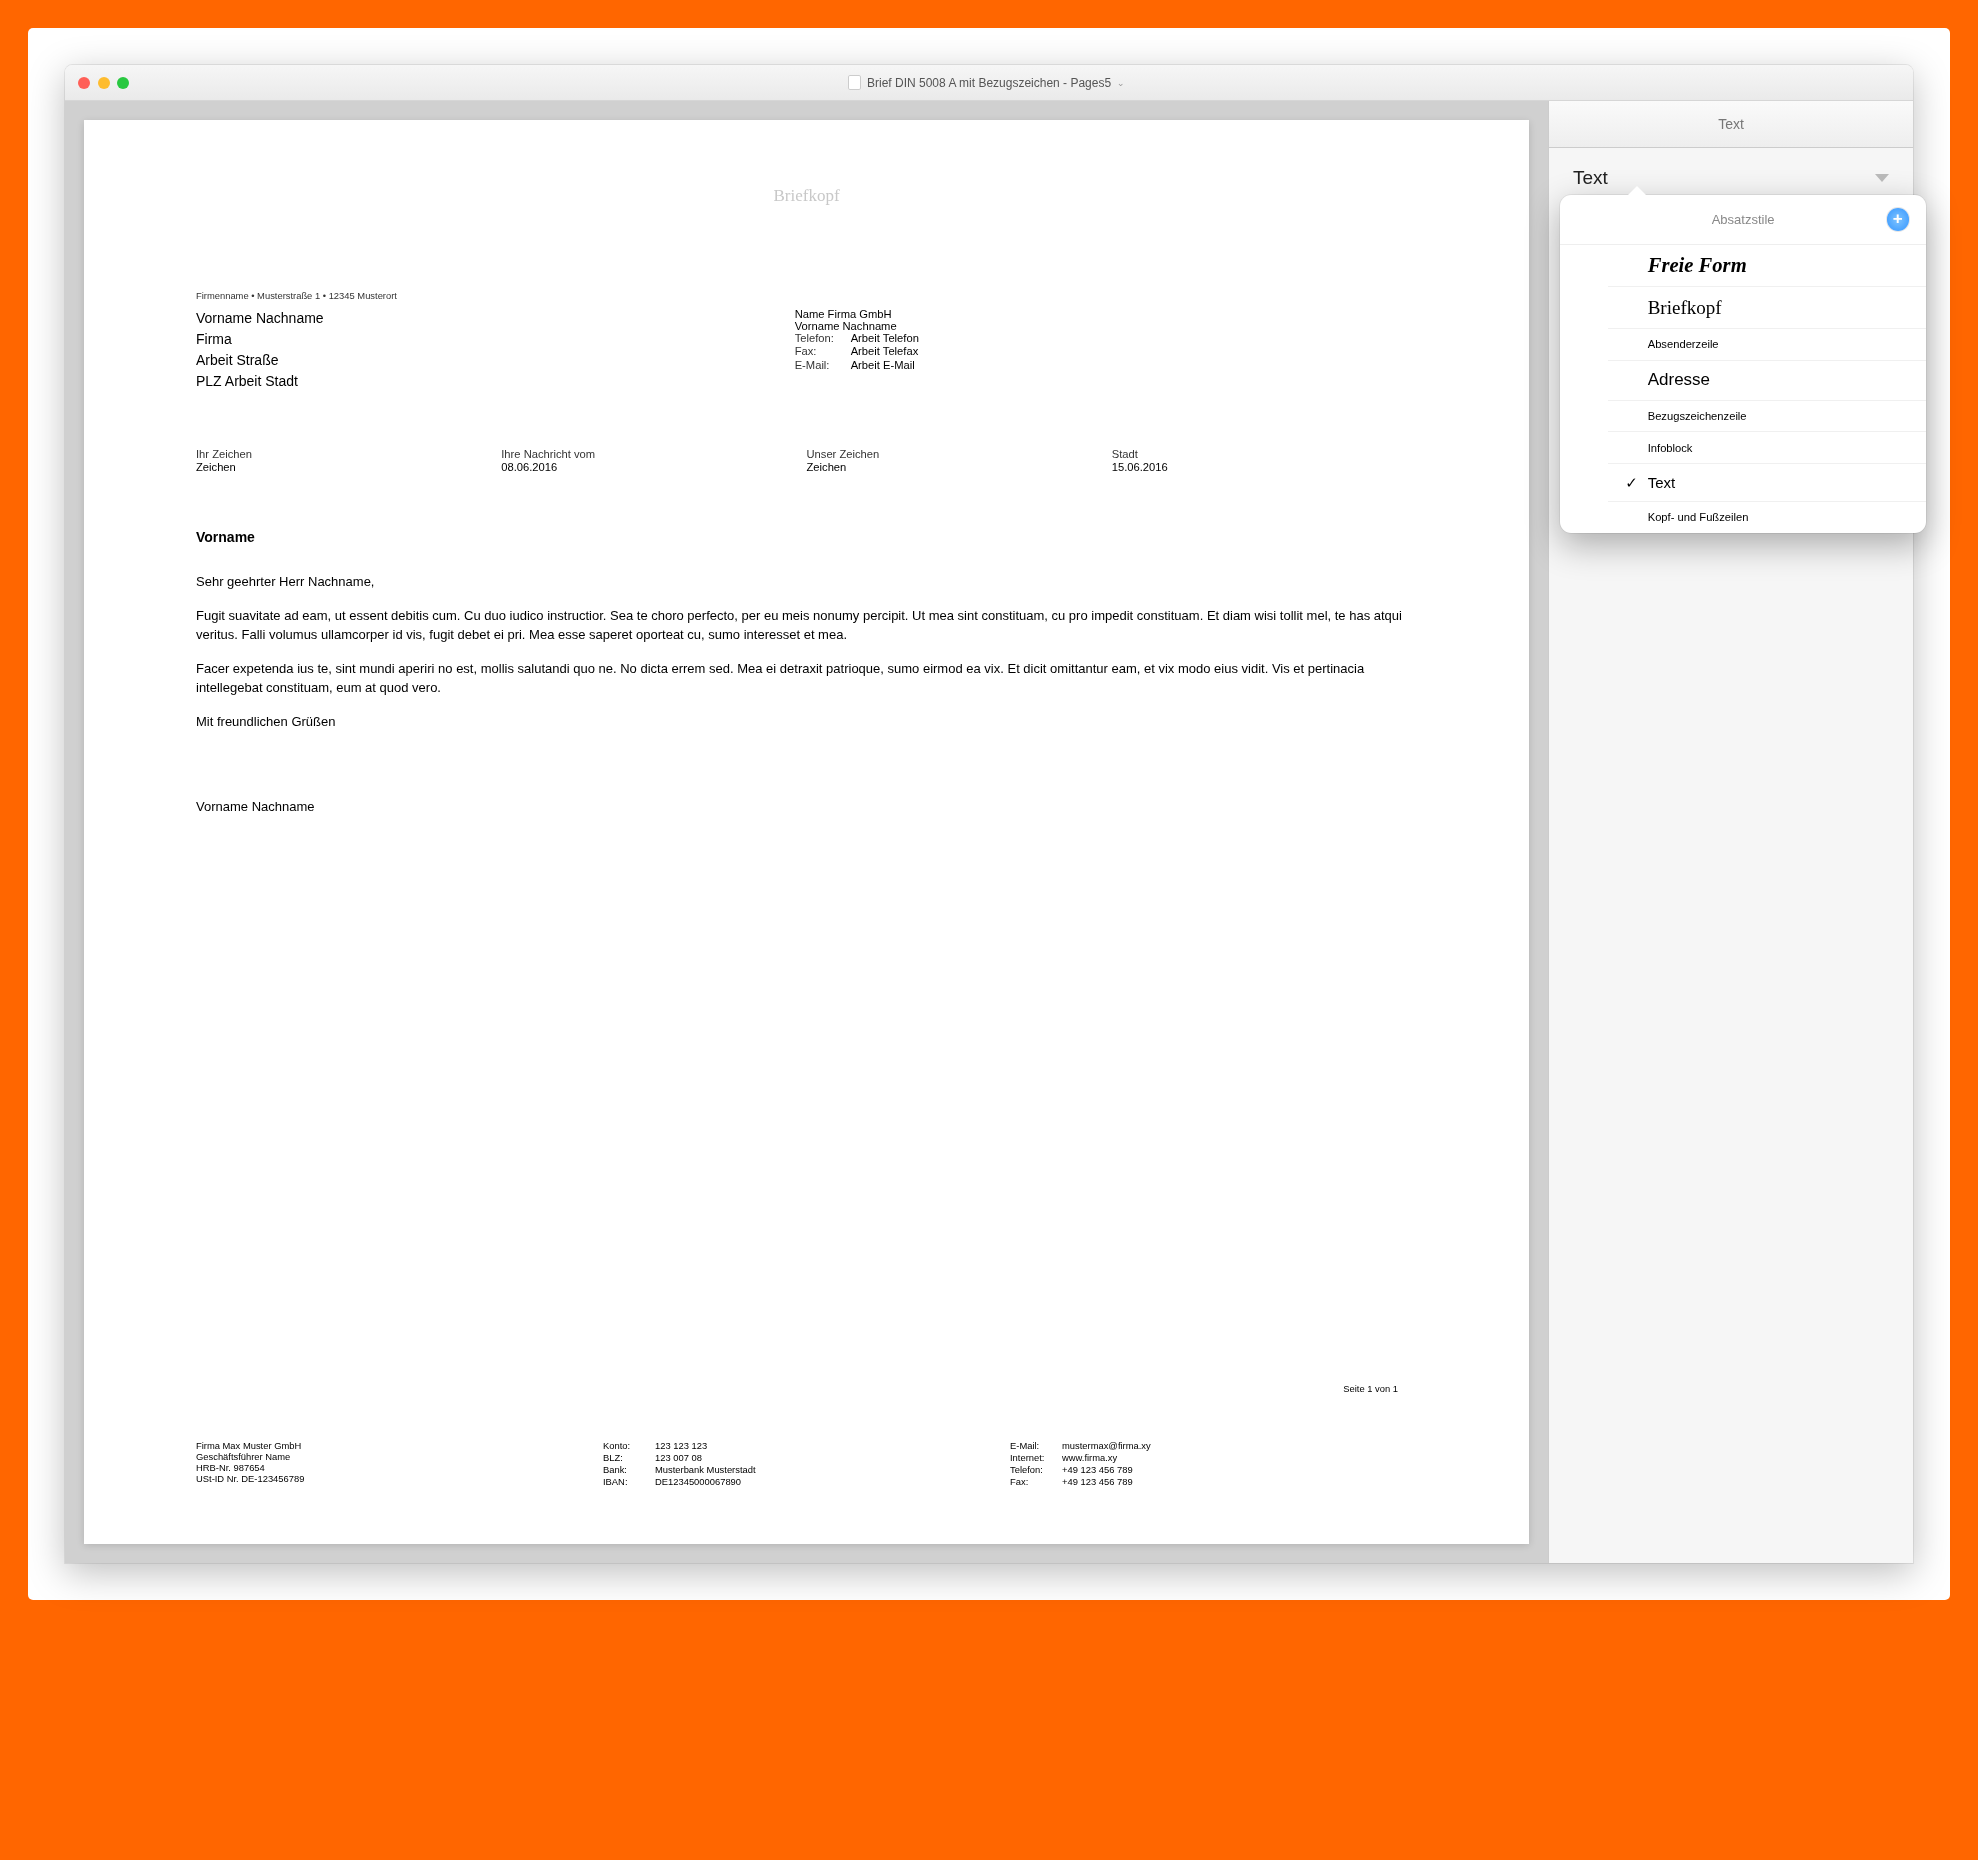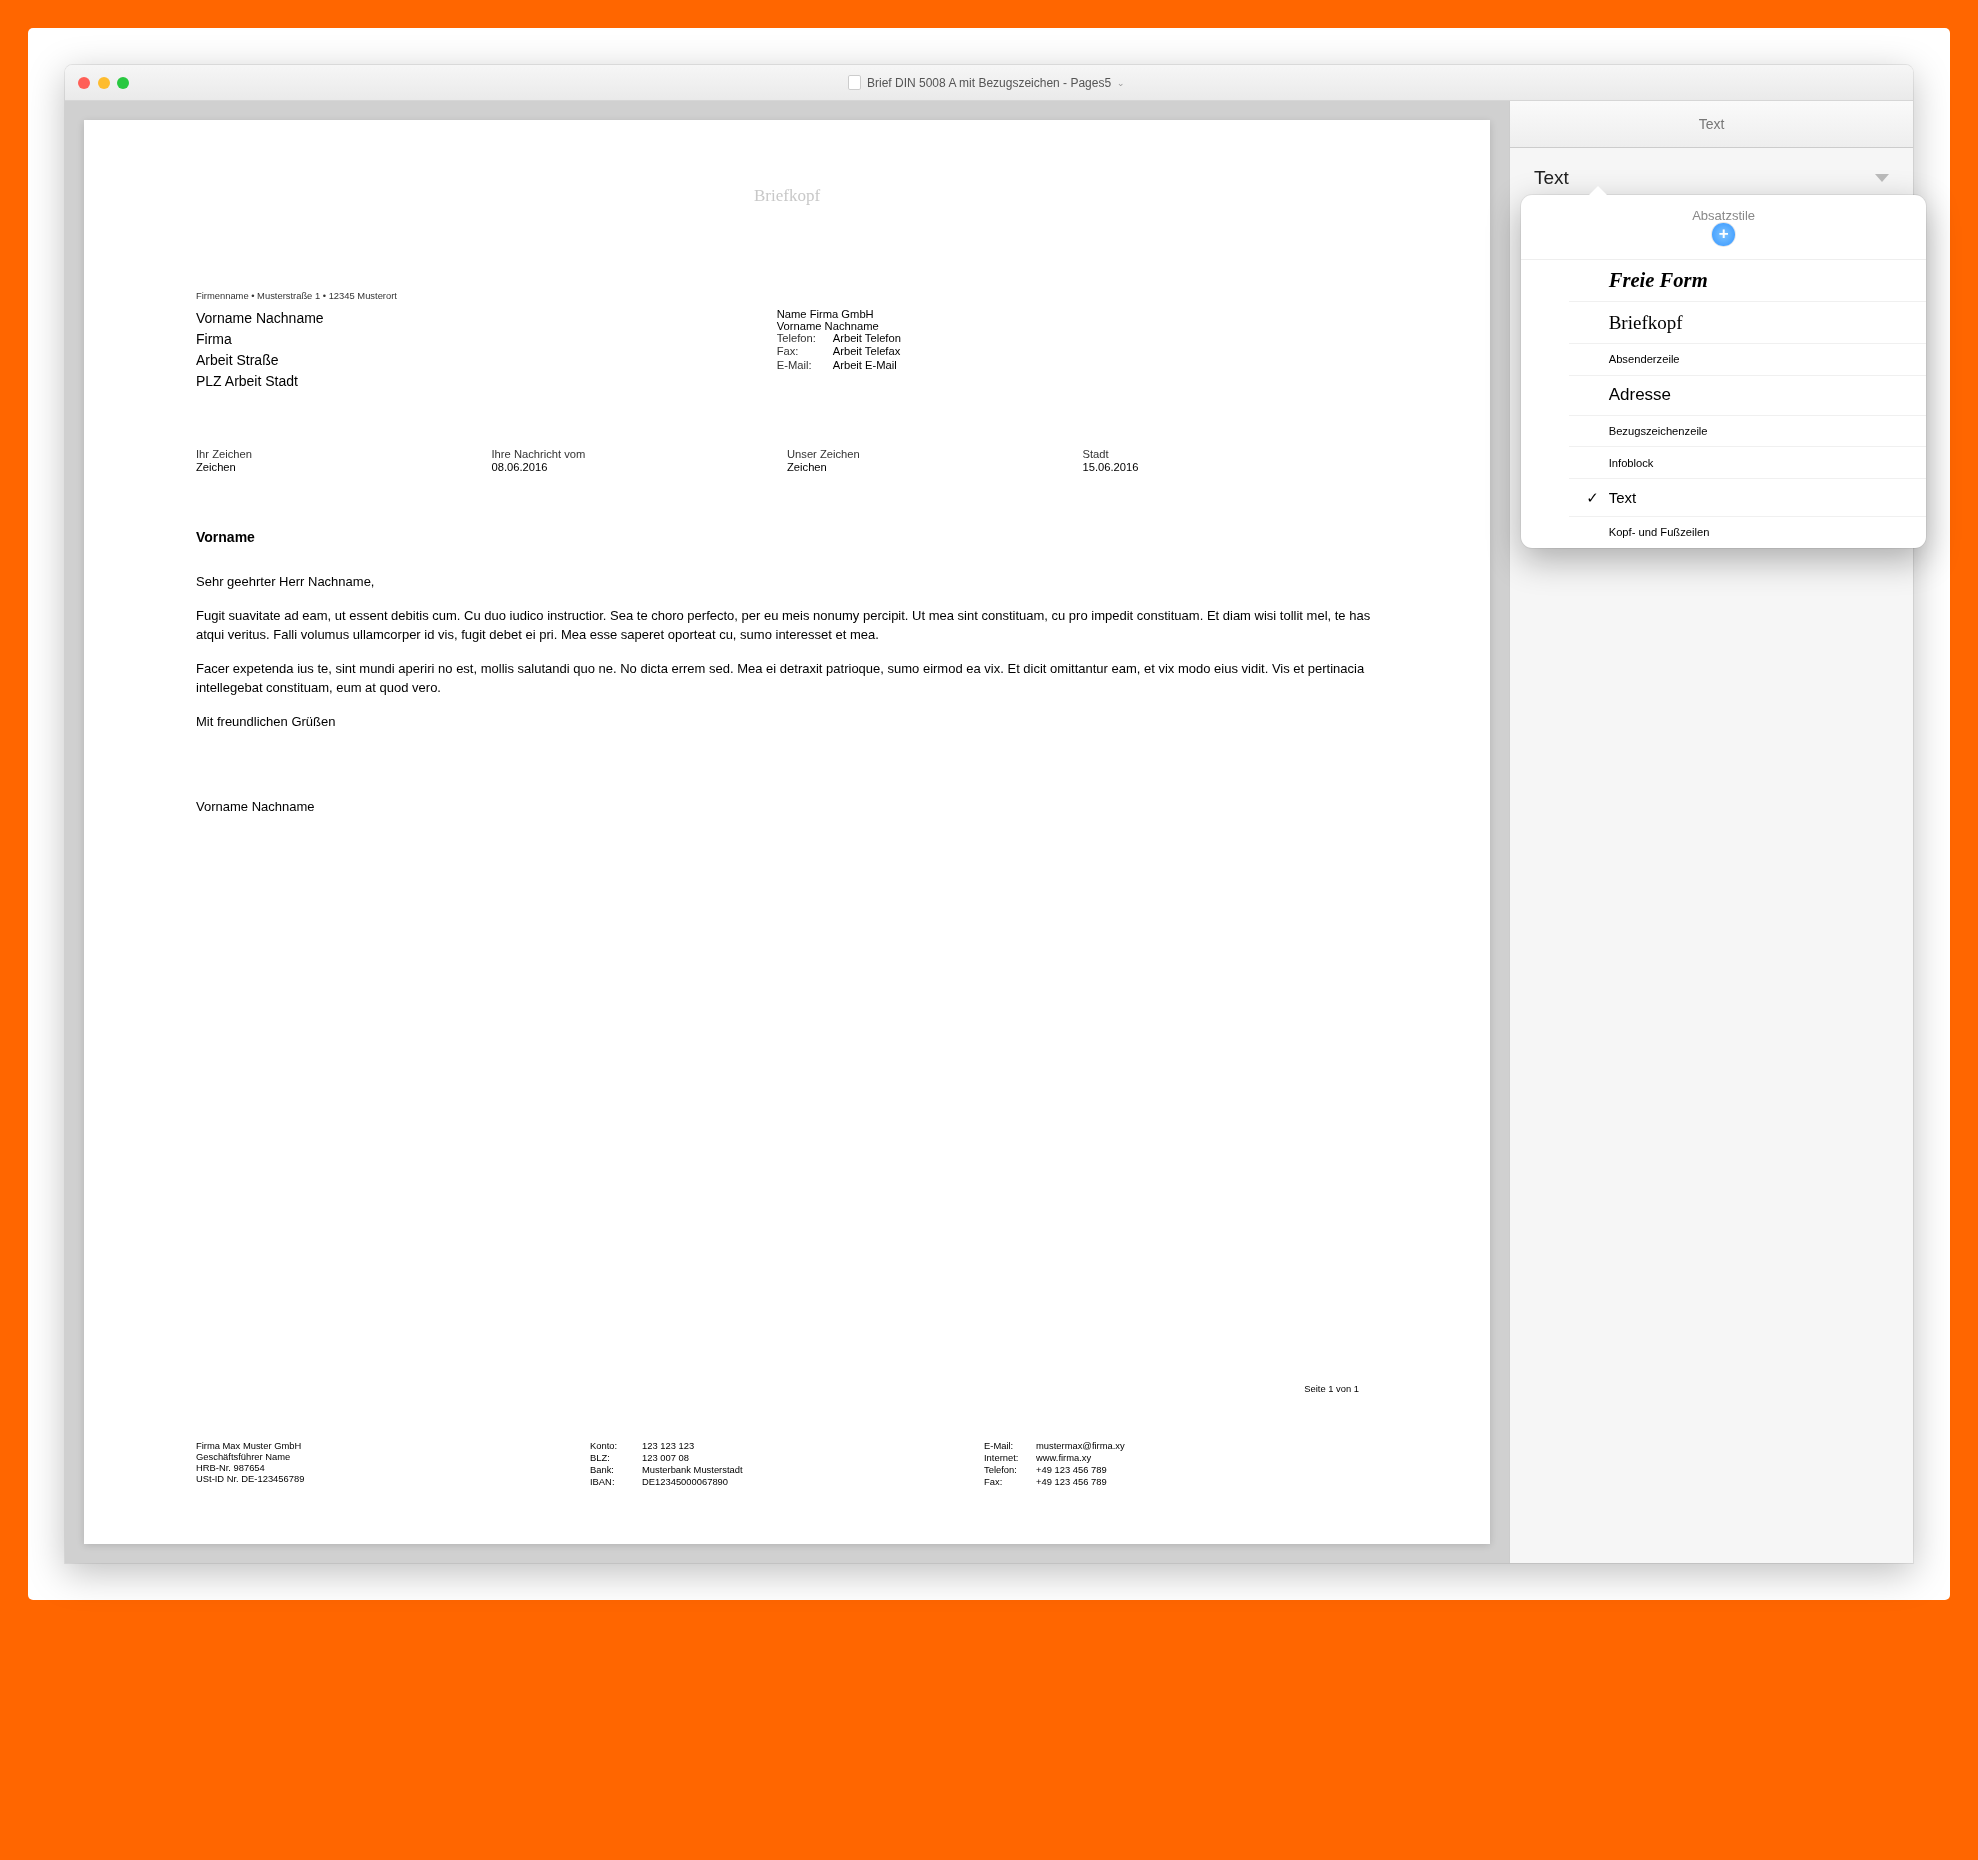--- a/index.html
+++ b/index.html
@@ -51,21 +51,21 @@
 .ref-col .ref-lbl{color:#333;margin-bottom:1.9px;}
 .subject{font-weight:bold;margin-top:56px;font-size:14px;}
 .body-text{font-size:13px;line-height:1.45;margin-top:28px;}
 .body-text p{margin-bottom:15px;}
 .page-num{position:absolute;right:131px;bottom:150px;font-size:9.4px;margin-left:27px;}
 .footer{position:absolute;left:112px;right:112px;bottom:56px;font-size:9.4px;display:flex;}
 .footer-col{flex:1;}
 .footer-row{display:flex;margin-bottom:0.9px;}
 .footer-row .flbl{width:52px;}
 
-.inspector{width:403px;background:#f6f6f6;position:relative;}
+.inspector{width:364px;background:#f6f6f6;position:relative;}
 .insp-tab{height:47px;background:linear-gradient(#fafafa,#eee);border-bottom:0.9px solid #ccc;text-align:center;line-height:47px;color:#777;font-size:14px;}
 .insp-body{padding:19px 24px;}
 .style-row{display:flex;align-items:center;justify-content:space-between;font-size:19px;color:#222;margin-bottom:22.5px;}
 .tri{width:0;height:0;border-left:7.5px solid transparent;border-right:7.5px solid transparent;border-top:8.4px solid #bbb;}
 .section-label{color:#888;font-size:13px;margin:17px 0 5.6px;}
 .align-group{display:flex;border:0.9px solid #ccc;border-radius:4.7px;overflow:hidden;height:30px;margin-bottom:7.5px;}
 .align-btn{flex:1;display:flex;align-items:center;justify-content:center;border-right:0.9px solid #ccc;background:#fff;}
 .align-btn:last-child{border-right:none;}
 .align-btn.active{background:#3395ff;}
 .align-btn.active .bars span{background:#fff;}
@@ -78,21 +78,21 @@
 .bars.just span{width:13px;}
 .disclosure{display:flex;align-items:center;gap:7.5px;padding:13px 0;border-top:0.9px solid #e4e4e4;}
 .disc-tri{width:0;height:0;border-top:4.7px solid transparent;border-bottom:4.7px solid transparent;border-left:6.6px solid #888;}
 .disc-label{flex:1;color:#555;font-size:13px;}
 .select{background:#fff;border:0.9px solid #ccc;border-radius:3.7px;height:26px;padding:0 22.5px 0 7.5px;font-size:12px;position:relative;min-width:103px;display:flex;align-items:center;}
 .select.blue-caret::after{content:"";position:absolute;right:1.9px;top:1.9px;bottom:1.9px;width:17px;background:#3395ff;border-radius:2.8px;}
 .select .sel-chev{position:absolute;right:5.6px;top:50%;transform:translateY(-50%);color:#fff;font-size:8.4px;z-index:2;}
 
 .popover{position:absolute;top:94px;left:11.2px;right:-13px;background:#fff;border-radius:11.2px;box-shadow:0 11.2px 34px rgba(0,0,0,.3),0 0 0 0.9px rgba(0,0,0,.06);z-index:50;}
 .popover::before{content:"";position:absolute;top:-9.4px;left:66px;width:0;height:0;border-left:11.2px solid transparent;border-right:11.2px solid transparent;border-bottom:11.2px solid #fff;}
-.pop-header{padding:13px 17px;border-bottom:0.9px solid #eee;display:flex;align-items:center;justify-content:space-between;flex-direction:column;}
+.pop-header{padding:13px 17px;border-bottom:0.9px solid #eee;display:flex;align-items:center;justify-content:space-between;}
 .pop-header .h{color:#888;font-size:13px;flex:1;text-align:center;}
 .add-btn{width:22.5px;height:22.5px;border-radius:50%;background:radial-gradient(#7fc4ff,#3395ff);color:#fff;display:flex;align-items:center;justify-content:center;font-size:17px;font-weight:bold;box-shadow:0 0 0 0.9px rgba(0,0,0,.1);}
 .style-list{max-height:none;padding-left:48px;}
 .style-item{padding:9.4px 17px;border-bottom:0.9px solid #f0f0f0;font-size:15px;display:flex;align-items:center;gap:7.5px;}
 .style-item.ff{font-style:italic;font-family:Georgia,serif;font-size:20.6px;font-weight:600;}
 .style-item.bk{font-family:Georgia,serif;font-size:19px;}
 .style-item.sm{font-size:11.2px;}
 .style-item.addr{font-size:17px;}
 .check{color:#000;width:15px;}
 .style-item:last-child{border-bottom:none;}

